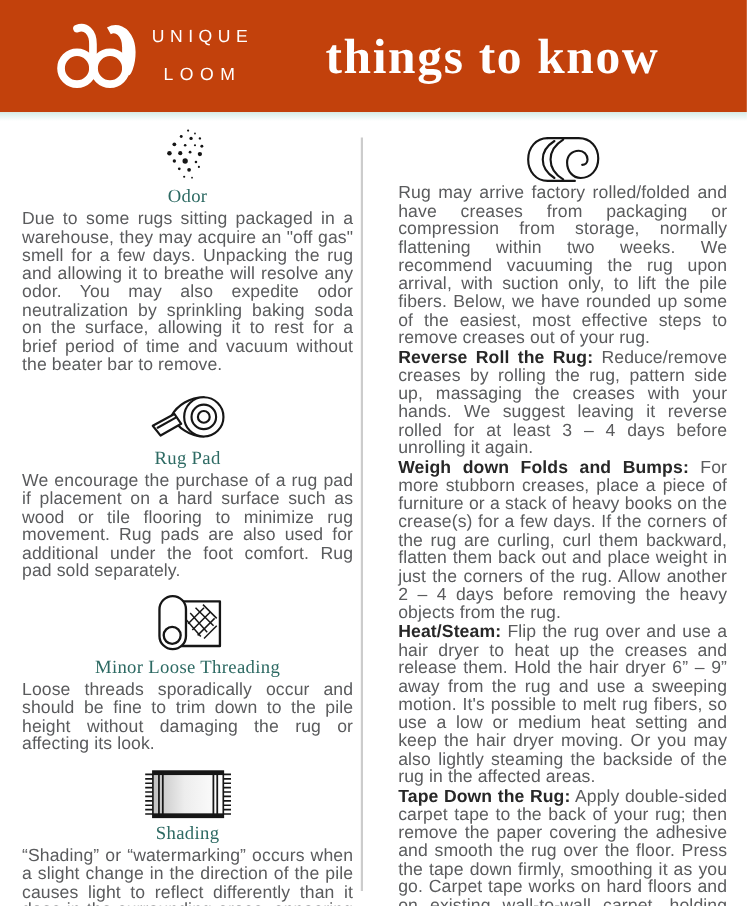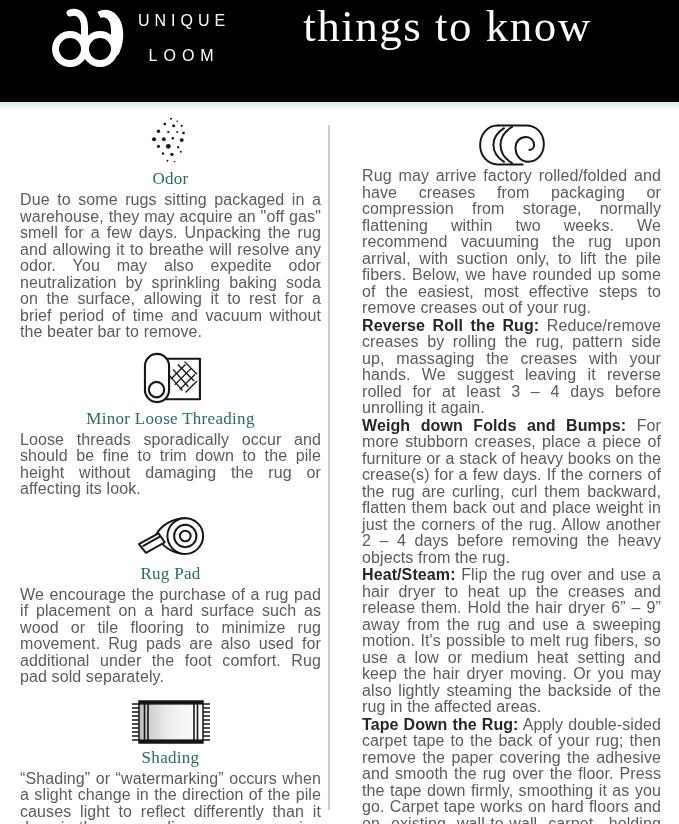--- a/index.html
+++ b/index.html
@@ -3,31 +3,31 @@
 <meta charset="utf-8">
 <style>
   html,body{margin:0;padding:0;}
   body{
     width:679px;height:824px;overflow:hidden;background:#fff;position:relative;
     font-family:"Liberation Sans",sans-serif;
     -webkit-font-smoothing:antialiased;
   }
   
   .header{
-    height:102px;background:#000000;display:flex;align-items:flex-start;
+    height:102px;background:#c2410c;display:flex;align-items:center;
   }
   .header-fade{height:8px;background:linear-gradient(#d4ece8,#ffffff);}
   .brand{display:flex;align-items:center;margin-left:48px;flex:0 0 auto;}
   .brand svg{display:block;}
   .brand-text{color:#fff;margin-left:14px;font-size:16px;letter-spacing:5px;line-height:1.45;}
   .brand-text .l2{text-align:center;letter-spacing:6px;margin-top:12px;}
   .page-title{
     flex:1;text-align:center;color:#fff;
     font-family:"Liberation Serif","DejaVu Serif",serif;
-    font-size:45px;font-weight:400;letter-spacing:1.5px;padding-right:14px;
+    font-size:45px;font-weight:700;letter-spacing:1.5px;padding-right:14px;
   }
   
   .columns{display:flex;}
   .col{box-sizing:border-box;}
   .col-left{width:339px;padding:6px 18px 0 20px;}
   .col-right{width:340px;padding:12px 18px 0 23px;}
   .v-divider{position:absolute;left:328px;top:125px;width:2px;height:685px;background:#cccccc;}
   
   .section{text-align:center;}
   .icon-wrap{display:flex;justify-content:center;align-items:flex-end;}
@@ -99,55 +99,55 @@
               <circle cx="38" cy="40" r="1.1"></circle>
             <circle cx="23" cy="50" r="1.1"></circle>
               <circle cx="31" cy="51" r="0.9"></circle>
           </g>
         </svg>
       </div>
       <h2 class="heading">Odor</h2>
       <p class="body-text">Due to some rugs sitting packaged in a warehouse, they may acquire an "off gas" smell for a few days. Unpacking the rug and allowing it to breathe will resolve any odor. You may also expedite odor neutralization by sprinkling baking soda on the surface, allowing it to rest for a brief period of time and vacuum without the beater bar to remove.</p>
     </div>
 
+    <div class="section gap-m">
+      <div class="icon-wrap">
+        <svg width="82" height="50" viewBox="0 0 84 56">
+          <path d="M58 8 C44 8 31 16 25 27 C31 39 44 48 58 48" class="icon-stroke icon-fillw" stroke-width="2"></path>
+          <path d="M6 37 L28 25 L35 35 L14 47 Z" class="icon-stroke icon-fillw" stroke-width="2"></path>
+          <path d="M11 39 L29 29" class="icon-stroke" stroke-width="1.6"></path>
+          <circle cx="58" cy="28" r="20" class="icon-stroke icon-fillw" stroke-width="2"></circle>
+          <circle cx="58" cy="28" r="12.5" class="icon-stroke icon-fillw" stroke-width="2"></circle>
+          <circle cx="58" cy="28" r="6" class="icon-stroke icon-fillw" stroke-width="2"></circle>
+        </svg>
+      </div>
+      <h2 class="heading">Rug Pad</h2>
+      <p class="body-text">We encourage the purchase of a rug pad if placement on a hard surface such as wood or tile flooring to minimize rug movement. Rug pads are also used for additional under the foot comfort. Rug pad sold separately.</p>
+    </div>
+
     <div class="section gap-s">
       <div class="icon-wrap">
         <svg width="74" height="54" viewBox="0 0 76 56">
           <rect x="31" y="7" width="37" height="42" class="icon-stroke icon-fillw" stroke-width="2"></rect>
           <g stroke="#161616" stroke-width="1.4">
             <path d="M38 28 L53 13"></path>
               <path d="M42 34 L59 17"></path>
               <path d="M47 39 L63 23"></path>
               <path d="M53 42 L65 30"></path>
             <path d="M40 18 L56 36"></path>
               <path d="M45 13 L62 30"></path>
               <path d="M52 10 L65 23"></path>
               <path d="M36 24 L50 40"></path>
           </g>
           <rect x="11" y="2" width="25" height="50" rx="12.5" class="icon-stroke icon-fillw" stroke-width="2"></rect>
           <circle cx="23" cy="39" r="8" class="icon-stroke icon-fillw" stroke-width="2"></circle>
         </svg>
       </div>
       <h2 class="heading">Minor Loose Threading</h2>
       <p class="body-text">Loose threads sporadically occur and should be fine to trim down to the pile height without damaging the rug or affecting its look.</p>
-    </div>
-
-    <div class="section gap-m">
-      <div class="icon-wrap">
-        <svg width="82" height="50" viewBox="0 0 84 56">
-          <path d="M58 8 C44 8 31 16 25 27 C31 39 44 48 58 48" class="icon-stroke icon-fillw" stroke-width="2"></path>
-          <path d="M6 37 L28 25 L35 35 L14 47 Z" class="icon-stroke icon-fillw" stroke-width="2"></path>
-          <path d="M11 39 L29 29" class="icon-stroke" stroke-width="1.6"></path>
-          <circle cx="58" cy="28" r="20" class="icon-stroke icon-fillw" stroke-width="2"></circle>
-          <circle cx="58" cy="28" r="12.5" class="icon-stroke icon-fillw" stroke-width="2"></circle>
-          <circle cx="58" cy="28" r="6" class="icon-stroke icon-fillw" stroke-width="2"></circle>
-        </svg>
-      </div>
-      <h2 class="heading">Rug Pad</h2>
-      <p class="body-text">We encourage the purchase of a rug pad if placement on a hard surface such as wood or tile flooring to minimize rug movement. Rug pads are also used for additional under the foot comfort. Rug pad sold separately.</p>
     </div>
 
     <div class="section gap-m">
       <div class="icon-wrap">
         <svg width="80" height="46" viewBox="0 0 80 46">
           <defs>
             <linearGradient id="shGrad" x1="0" y1="0" x2="1" y2="0">
               <stop offset="0" stop-color="#bfbfbf"></stop>
               <stop offset="0.45" stop-color="#ededed"></stop>
               <stop offset="1" stop-color="#ffffff"></stop>

